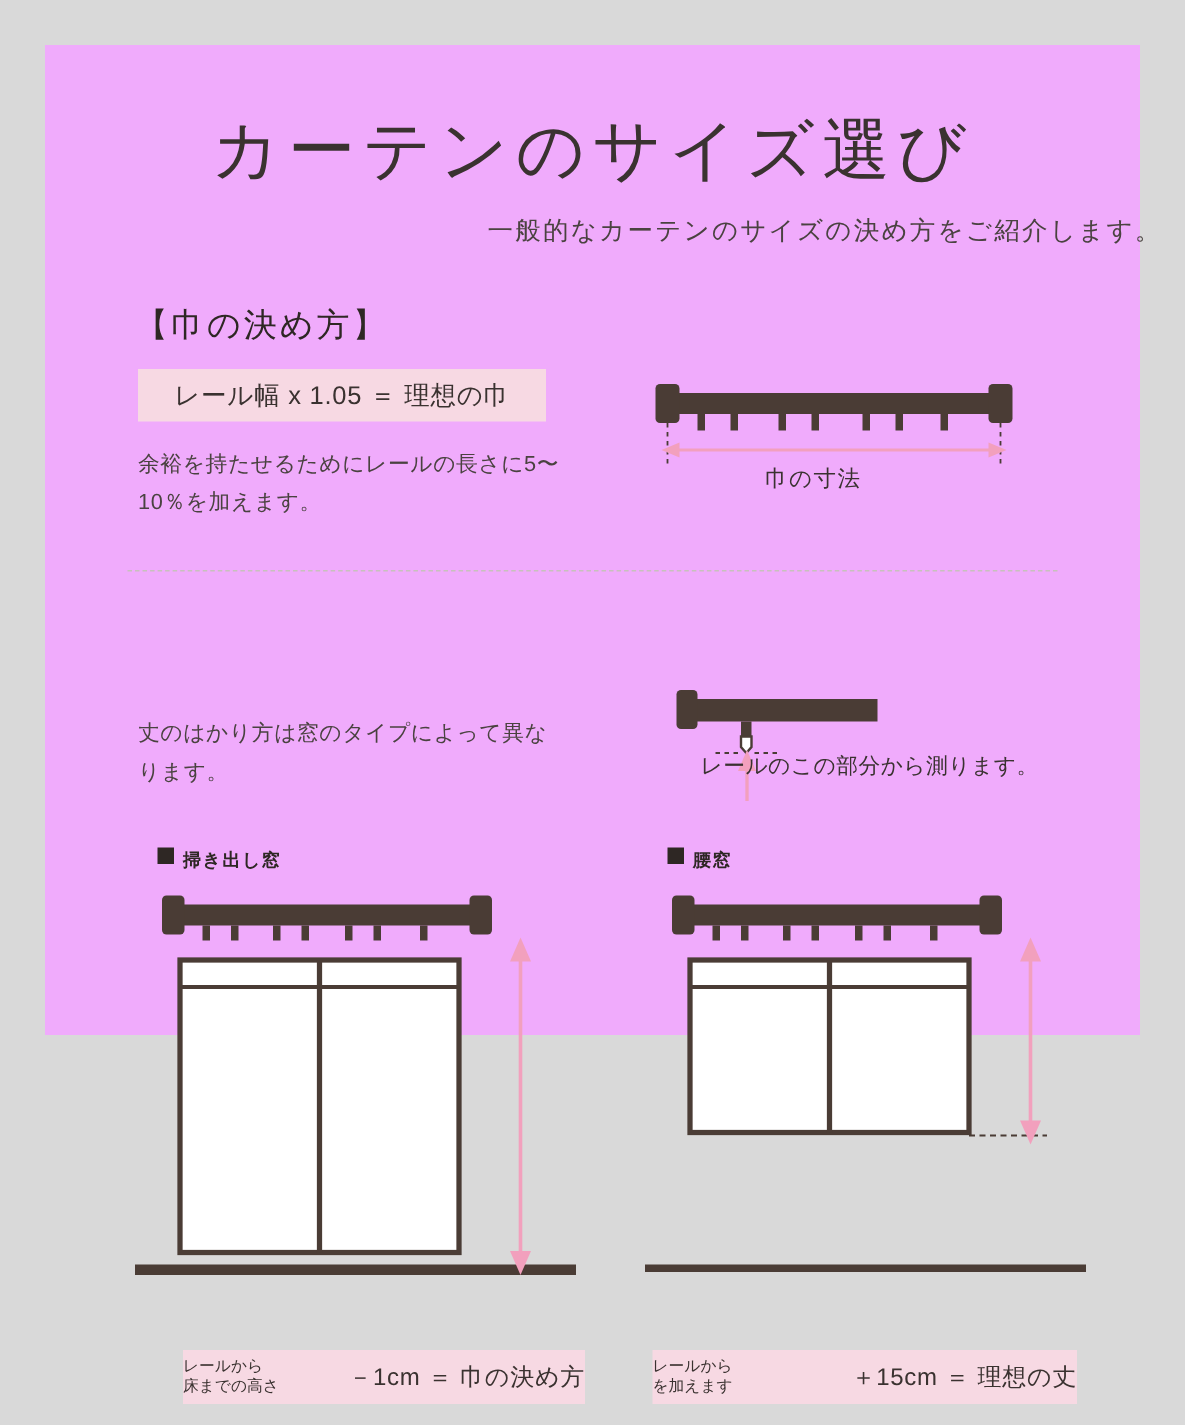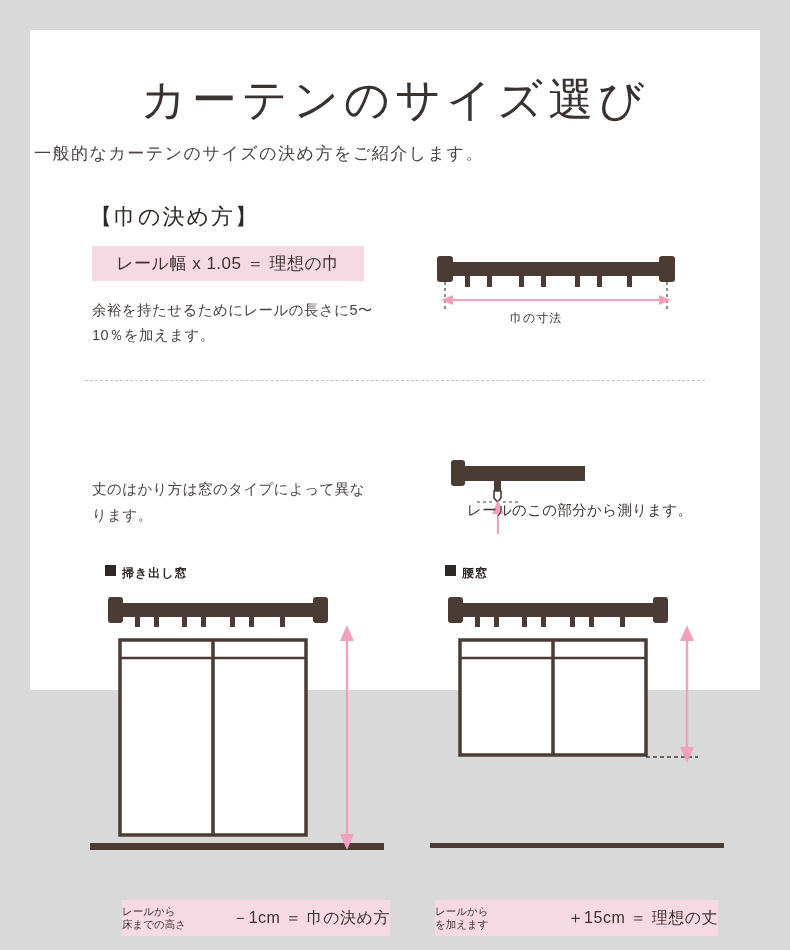--- a/index.html
+++ b/index.html
@@ -13,43 +13,43 @@
     font-family: "Liberation Sans", sans-serif;
     color: #3a3230;
     overflow: hidden;
   }
   .page {
     position: absolute;
     left: 30px;
     top: 30px;
     width: 730px;
     height: 660px;
-    background: #ffffff;
+    background: #f0abfc;
     box-sizing: border-box;
   }
 
   
   .main-title {
     position: absolute;
     left: 0;
     top: 40px;
     width: 730px;
     text-align: center;
     font-family: "DejaVu Serif", serif;
     font-size: 45px;
     letter-spacing: 5px;
     color: #3a3230;
     font-weight: normal;
   }
   .sub-title {
     position: absolute;
-    left: 4px;
+    left: 15px;
     top: 112px;
     width: 730px;
-    text-align: left;
+    text-align: right;
     font-size: 17px;
     letter-spacing: 1.5px;
     color: #4a4240;
   }
 
   
   .sec1-heading {
     position: absolute;
     left: 60px;
     top: 172px;
@@ -87,21 +87,21 @@
   
   .rail1 {
     position: absolute;
     left: 385px;
     top: 208px;
     width: 290px;
     height: 110px;
   }
   .dim-label {
     position: absolute;
-    font-size: 12px;
+    font-size: 15px;
     color: #3a3230;
     letter-spacing: 1px;
   }
 
   
   .divider {
     position: absolute;
     left: 55px;
     top: 350px;
     width: 620px;

